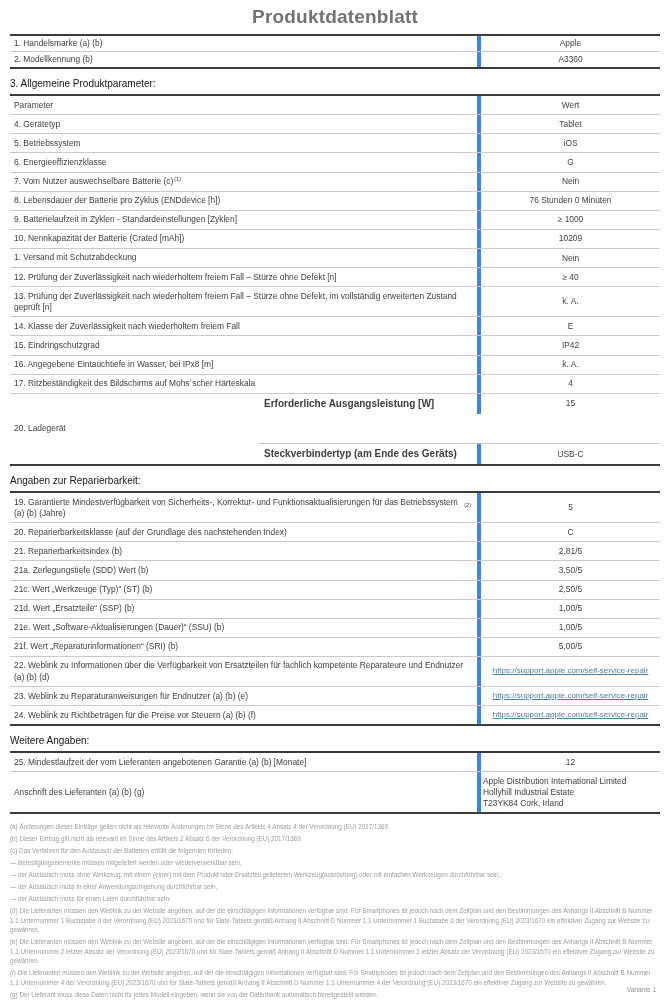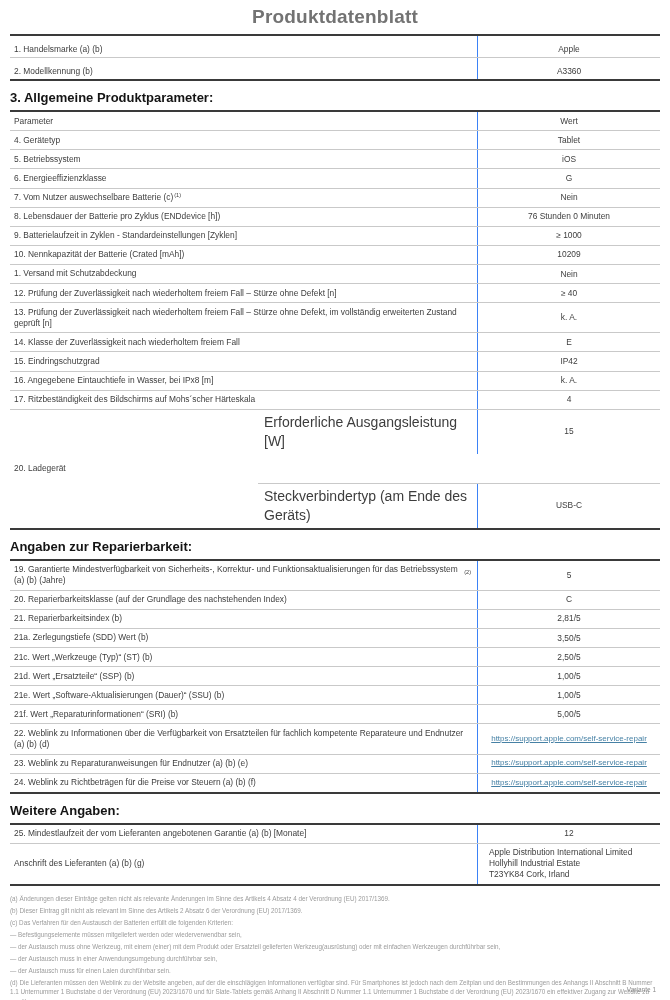--- a/index.html
+++ b/index.html
@@ -3,45 +3,45 @@
 <meta charset="utf-8">
 <style>
   * { margin:0; padding:0; box-sizing:border-box; }
   html,body { background:#ffffff; }
   body {
     width:670px; height:1000px; overflow:hidden; position:relative;
     font-family:"Liberation Sans", sans-serif; color:#3d3d3d;
   }
   .page { padding:6px 10px 0 10px; position:relative; height:100%; }
   .doc-title { text-align:center; font-size:19px; font-weight:bold; color:#737373; margin-bottom:6px; letter-spacing:0.2px; }
-  .section-heading { font-size:13px; font-weight:bold; color:#141414; margin:9px 0 5px 0; }
+  .section-heading { font-size:10px; font-weight:normal; color:#141414; margin:9px 0 5px 0; }
 
   .tbl { border-top:2px solid #3a3a3a; border-bottom:2px solid #3a3a3a; }
   .row { display:flex; align-items:stretch; border-bottom:1px solid #c9c9c9; }
   .tbl > .row:last-child, .row.no-bb { border-bottom:none; }
   .rows-host:last-child > .row:last-child { border-bottom:none; }
 
   .cell-label { flex:1; display:flex; align-items:center; padding:3.5px 6px 3.5px 4px; font-size:8.4px; line-height:1.32; }
   .cell-value {
-    width:183px; border-left:1px solid #3b82f6; display:flex; flex-direction:column;
+    width:183px; border-left:4px solid #3b82f6; display:flex; flex-direction:column;
     align-items:center; justify-content:center; text-align:center;
     padding:3.5px 4px; font-size:8.4px; line-height:1.3;
   }
-  .tbl-compact .cell-label, .tbl-compact .cell-value { padding-top:8px; padding-bottom:2px; }
+  .tbl-compact .cell-label, .tbl-compact .cell-value { padding-top:2px; padding-bottom:2px; }
 
   sup.fn-sup { font-size:5.6px; line-height:0; position:relative; top:-3px; margin-left:1px; }
 
   .charger-right { width:402px; display:flex; flex-direction:column; }
   .subrow { display:flex; flex:1; }
   .subrow + .subrow { border-top:1px solid #c9c9c9;margin-top:29px; }
-  .sub-label { flex:1; display:flex; align-items:center; padding:3.5px 6px; font-size:14px; line-height:1.32; }
+  .sub-label { flex:1; display:flex; align-items:center; padding:3.5px 6px; font-size:10px; line-height:1.32;font-weight:bold; }
 
   a.weblink { color:var(--link, #4681a5); font-size:8px; text-decoration:underline; cursor:pointer; word-break:break-all; }
 
-  .supplier-value { align-items:flex-start; justify-content:center; text-align:left; padding-left:11px; }
+  .supplier-value { align-items:flex-start; justify-content:center; text-align:left; padding-left:2px; }
   .supplier-value div { width:100%; }
 
   .footnotes { margin-top:8px; font-size:6.3px; line-height:1.5; color:#9b9b9b; }
   .footnote { margin-bottom:2.6px; }
   .variant { position:absolute; right:14px; bottom:7px; font-size:6.5px; color:#8d8d8d; }
 </style>
 </head>
 <body>
 
 <div class="page">

